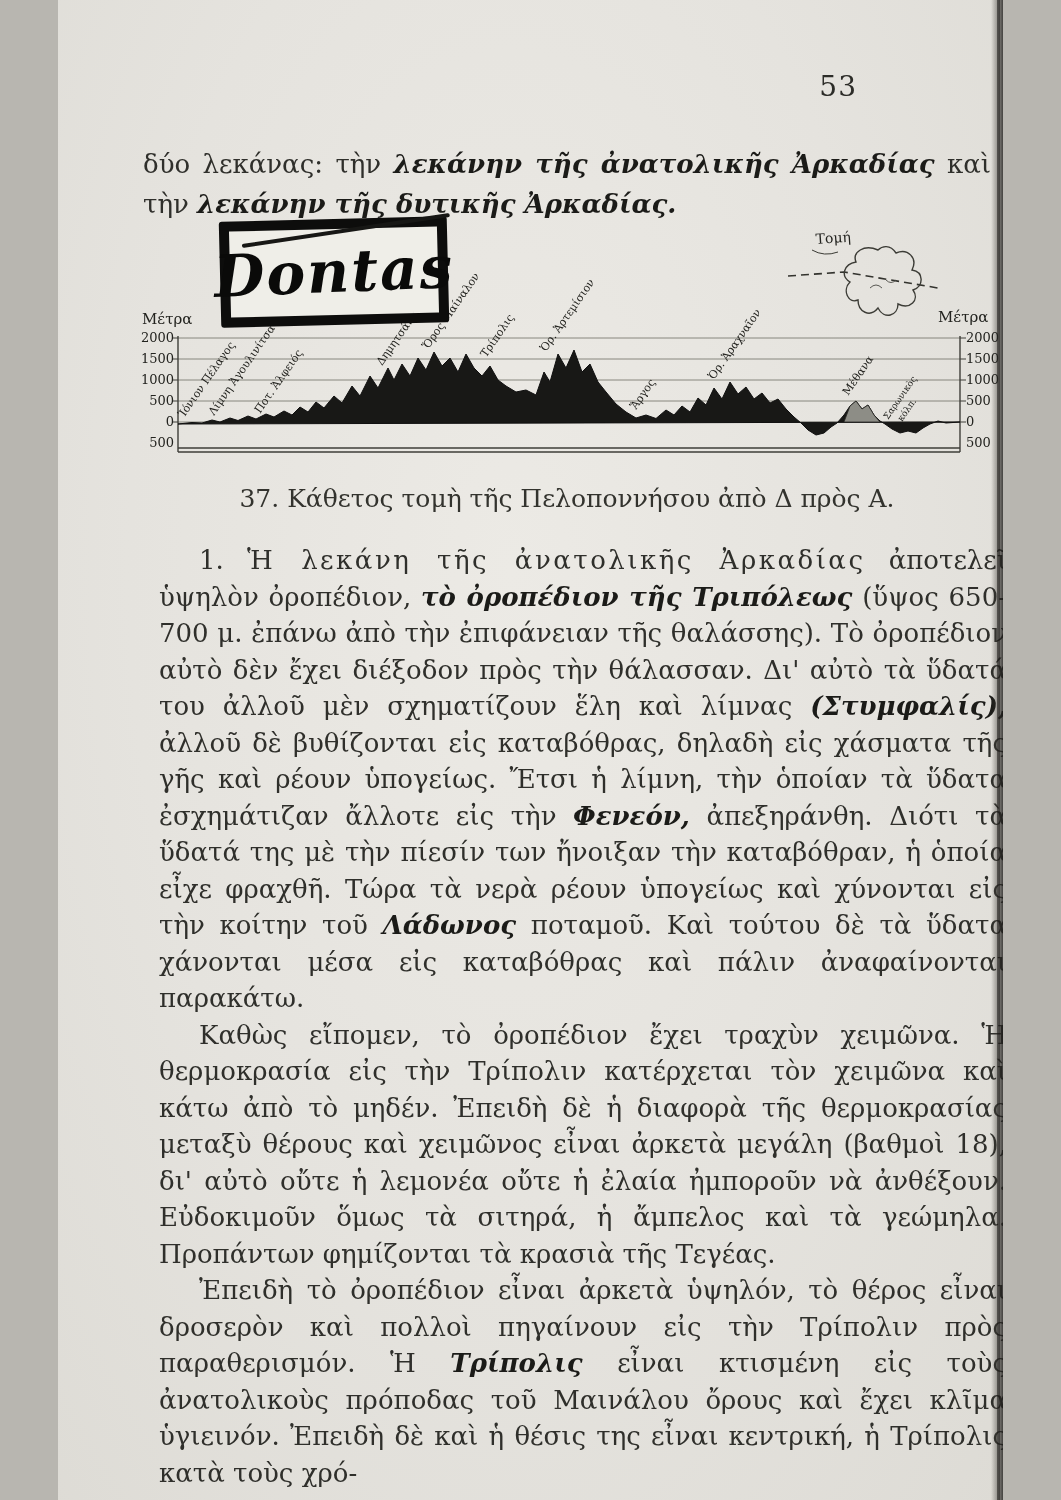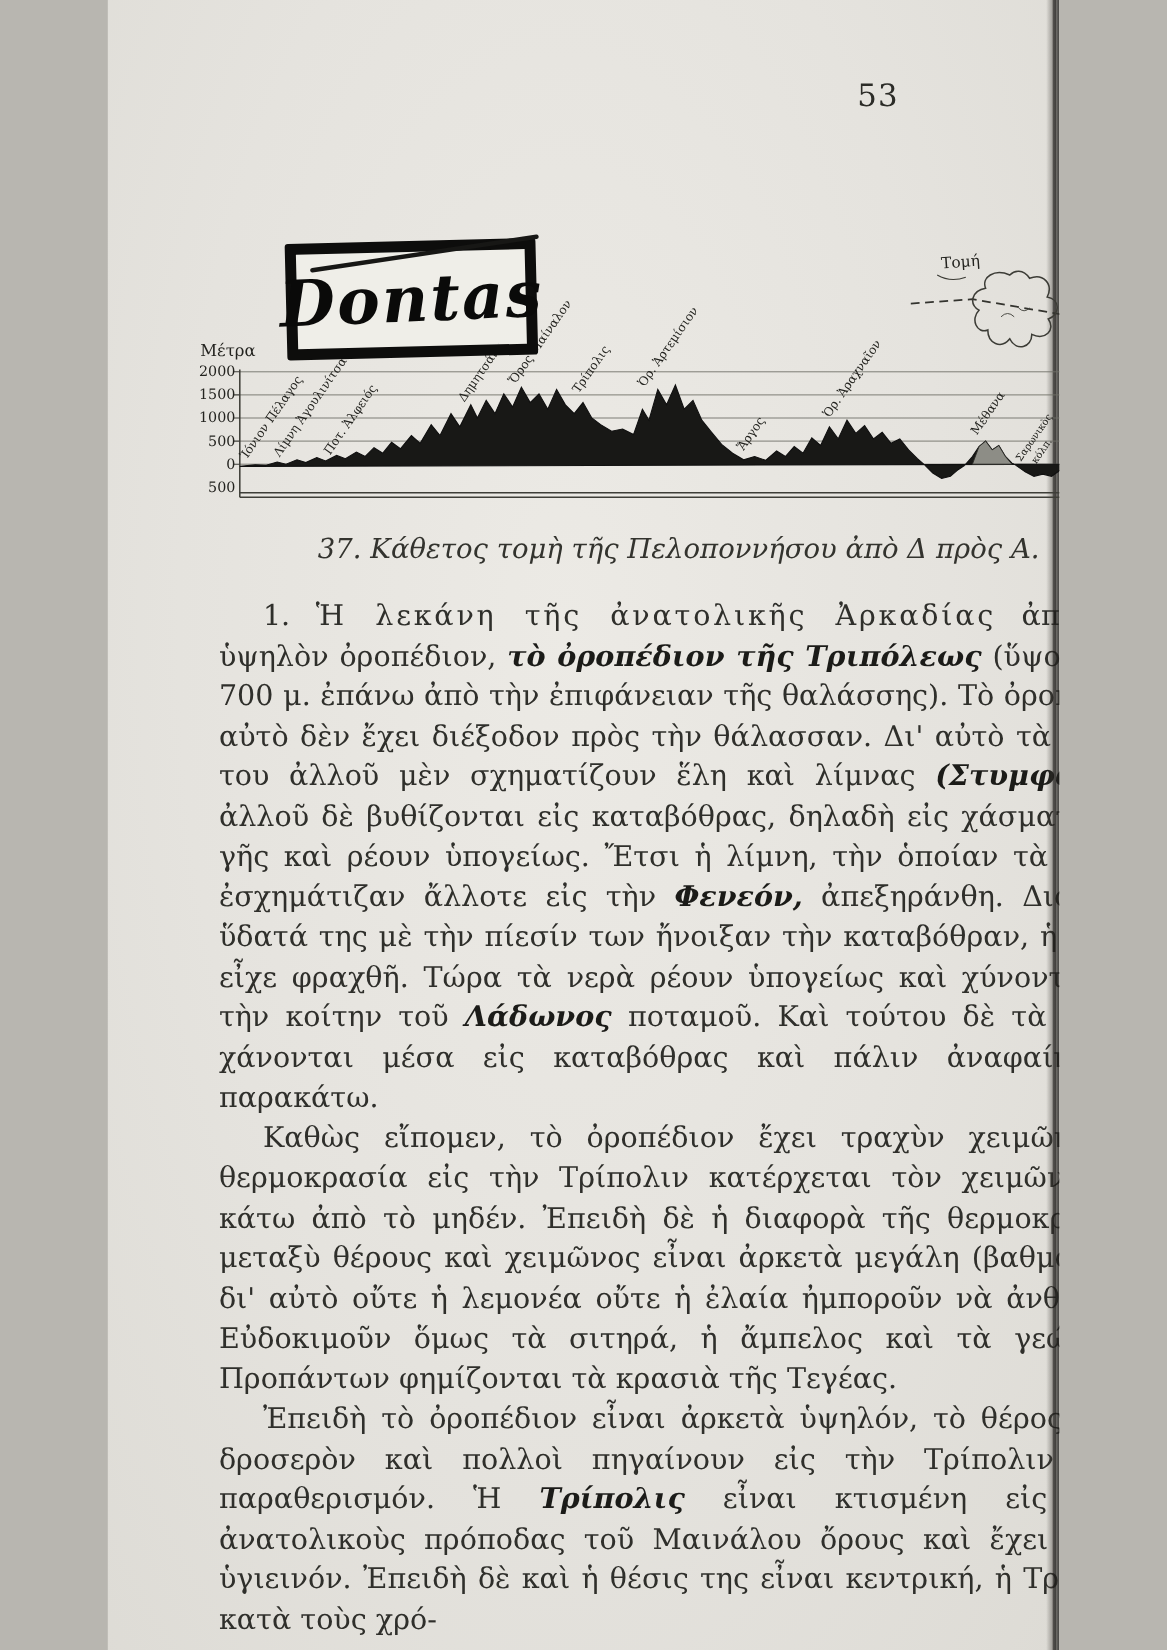--- a/index.html
+++ b/index.html
@@ -1,18 +1,18 @@
 <!DOCTYPE html>
 <html><head>
 <meta charset="utf-8">
 <style>
   html,body{margin:0;padding:0;background:#b8b6b0;}
   .page{
     position:relative;
-    width:865px;height:1500px;
+    width:945px;height:1500px;
     margin:0 auto;
     background:radial-gradient(ellipse at 48% 38%, #eceae5 0%, #e5e3de 55%, #dddbd5 100%);
     overflow:hidden;
     font-family:"DejaVu Serif", serif;
     color:#2f2f2b;
   }
   .scan-edge{
     position:absolute;right:0;top:0;width:12px;height:100%;
     background:linear-gradient(to right, rgba(0,0,0,0) 0%, rgba(60,57,52,0.45) 55%, rgba(28,27,25,0.8) 100%);
   }
@@ -47,37 +47,38 @@
     background:#171715;transform:rotate(-8.5deg);transform-origin:left center;
     z-index:7;border-radius:2px;
   }
   .profile-chart{
     position:absolute;left:82px;top:310px;width:856px;height:152px;z-index:2;
   }
   .inset-map{
     position:absolute;left:728px;top:228px;width:165px;height:112px;z-index:3;
   }
   .caption{
-    position:absolute;left:95px;top:484px;width:848px;
-    text-align:center;font-size:25px;color:#33332e;font-style:italic;
+    position:absolute;left:85px;top:484px;width:848px;
+    text-align:center;font-size:25px;color:#33332e;
   }
   .body-text{
     position:absolute;left:85px;top:542px;width:848px;
     font-size:26px;line-height:36.5px;text-align:justify;margin-left:16px;
   }
   .body-text p{margin:0;text-indent:40px;}
   svg text{font-family:"DejaVu Serif", serif;fill:#23231f;}
 </style>
 </head>
 <body>
 
 <div class="page">
 
   <div class="page-number">53</div>
 
+  <p class="intro"><span>δύο λεκάνας: τὴν </span><span class="bi">λεκάνην τῆς ἀνατολικῆς Ἀρκαδίας</span><span> καὶ τὴν </span><span class="bi">λεκάνην τῆς δυτικῆς Ἀρκαδίας.</span></p>
 
   <div class="stamp-stroke"></div>
   <div class="stamp">
     <span class="stamp-text">Dontas</span>
   </div>
 
   <svg class="profile-chart" viewBox="0 0 856 152" style="overflow:visible">
 
     <text x="2" y="14" font-size="15">Μέτρα</text>
     <text x="798" y="12" font-size="15">Μέτρα</text>

